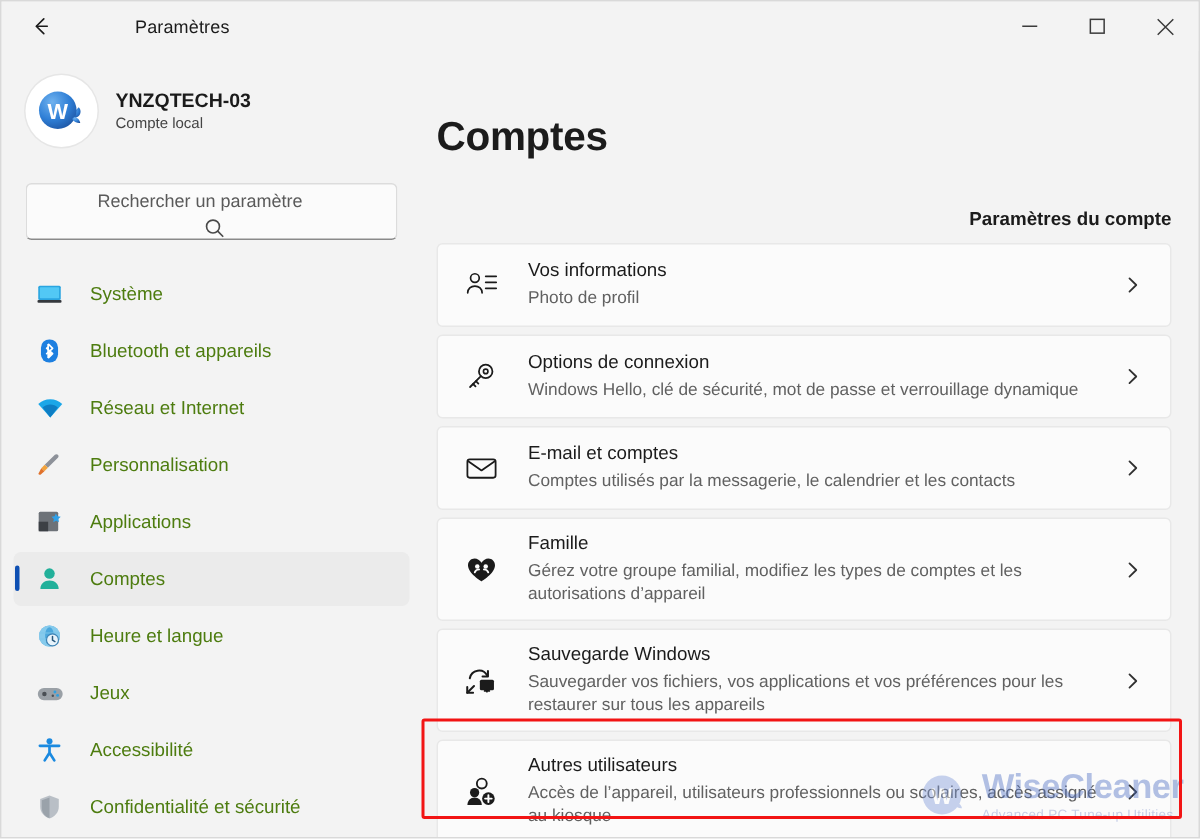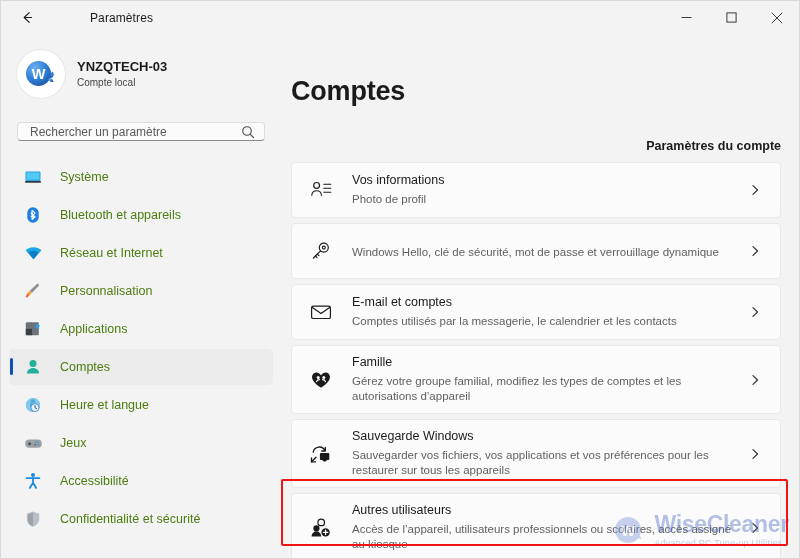--- a/index.html
+++ b/index.html
@@ -107,29 +107,30 @@
     color: #1b1b1b;
   }
   .profile-sub {
     font-size: 10px;
     color: #444444;
     margin-top: 2px;
   }
 
   .search-wrap {
     margin: 21px 16px 0 16px;
-    height: 19px;
+    height: 38px;
     background: #fbfbfb;
     border: 1px solid #dcdcdc;
     border-bottom-color: #8a8a8a;
     border-radius: 4px;
     display: flex;
     align-items: center;
     padding: 0 9px 0 12px;
     box-sizing: border-box;
+    flex-direction: column;
   }
   .search-input {
     border: 0;
     outline: 0;
     background: transparent;
     flex: 1;
     font-family: "Liberation Sans", sans-serif;
     font-size: 12px;
     color: #5a5a5a;
     padding: 0;
@@ -526,20 +527,21 @@
         <div class="card">
           <span class="card-icon">
             <svg width="22" height="22" viewBox="0 0 22 22" fill="none">
               <circle cx="13.8" cy="7.6" r="4.5" stroke="#1b1b1b" stroke-width="1.2"></circle>
               <circle cx="13.8" cy="7.6" r="1.5" stroke="#1b1b1b" stroke-width="1.1"></circle>
               <path d="M10.6 10.8L3.4 18" stroke="#1b1b1b" stroke-width="1.2" stroke-linecap="round"></path>
               <path d="M5.4 16l1.6 1.6M7.3 14.1l1.6 1.6" stroke="#1b1b1b" stroke-width="1.2" stroke-linecap="round"></path>
             </svg>
           </span>
           <div class="card-text">
+            <div class="card-title">Options de connexion</div>
             <div class="card-desc">Windows Hello, clé de sécurité, mot de passe et verrouillage dynamique</div>
           </div>
           <span class="chevron">
             <svg width="12" height="12" viewBox="0 0 12 12" fill="none">
               <path d="M4 1.6L8.5 6 4 10.4" stroke="#303030" stroke-width="1.2" stroke-linecap="round" stroke-linejoin="round"></path>
             </svg>
           </span>
         </div>
 
         <div class="card">

